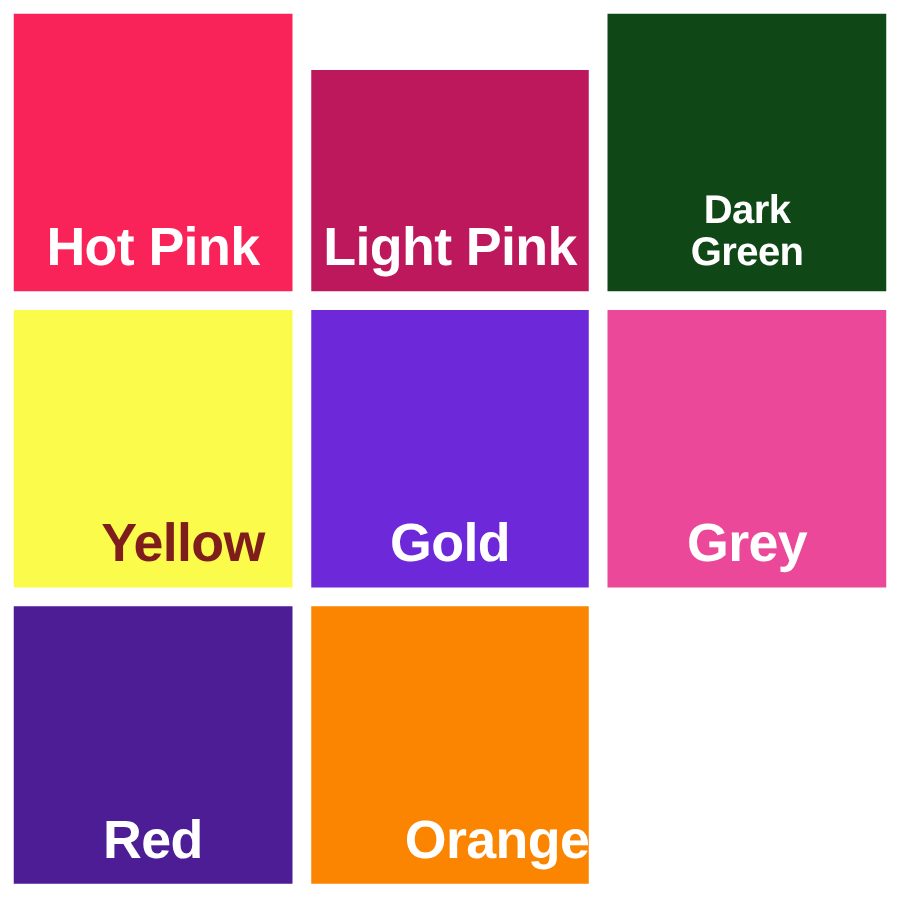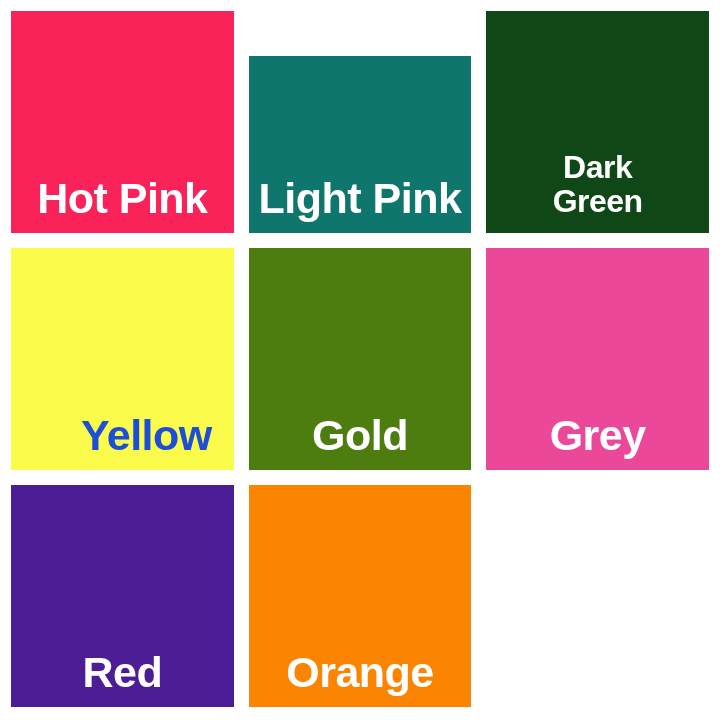--- a/index.html
+++ b/index.html
@@ -58,35 +58,35 @@
     line-height: 1.06;
   }
 </style>
 </head>
 <body style="background: rgb(255, 255, 255);">
 
 <div id="swatch-grid" style="background: rgb(255, 255, 255); grid-template-columns: repeat(3, 1fr); grid-template-rows: repeat(3, 1fr);">
     <div class="swatch" style="background: rgb(250, 35, 89);">
       <span class="swatch-label" style="color: rgb(255, 255, 255);">Hot Pink</span>
     </div>
-    <div class="swatch" style="background: #0f766e; margin-top: 45px;">
+    <div class="swatch" style="background: #be185d; margin-top: 45px;">
       <span class="swatch-label" style="color: rgb(255, 255, 255);">Light Pink</span>
     </div>
     <div class="swatch" style="background: rgb(16, 71, 23);">
       <span class="swatch-label two-line" style="color: rgb(255, 255, 255);">Dark
 Green</span>
     </div>
     <div class="swatch" style="background: rgb(251, 251, 75);">
-      <span class="swatch-label" style="color: #1d4ed8; padding-left: 48px;">Yellow</span>
+      <span class="swatch-label" style="color: #7f1d1d; padding-left: 48px;">Yellow</span>
     </div>
-    <div class="swatch" style="background: #4d7c0f;">
+    <div class="swatch" style="background: #6d28d9;">
       <span class="swatch-label" style="color: rgb(255, 255, 255);">Gold</span>
     </div>
     <div class="swatch" style="background: #ec4899;">
       <span class="swatch-label" style="color: rgb(255, 255, 255);">Grey</span>
     </div>
     <div class="swatch" style="background: #4c1d95;">
       <span class="swatch-label" style="color: rgb(255, 255, 255);">Red</span>
     </div>
     <div class="swatch" style="background: rgb(251, 133, 0);">
-      <span class="swatch-label" style="color: rgb(255, 255, 255);">Orange</span>
+      <span class="swatch-label" style="color: rgb(255, 255, 255); text-align: right;">Orange</span>
     </div>
   </div>
 
 </body></html>

